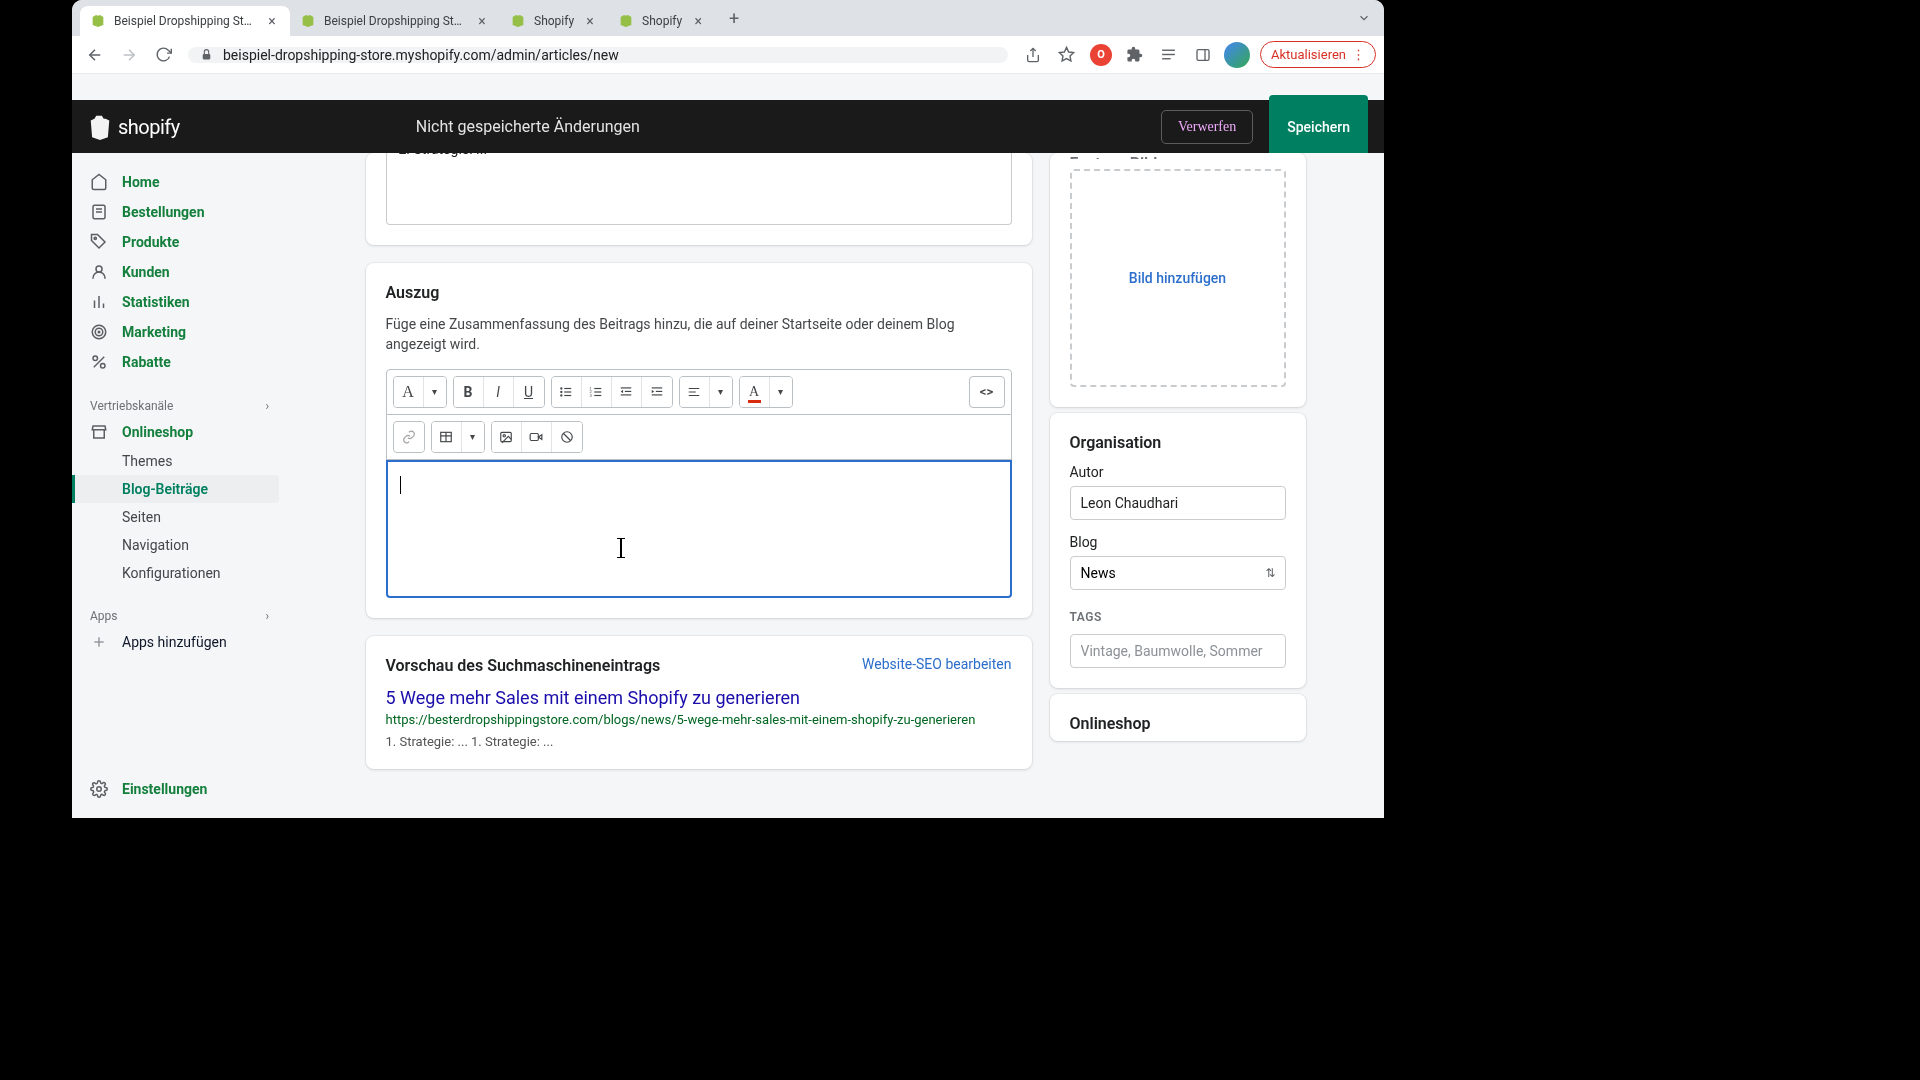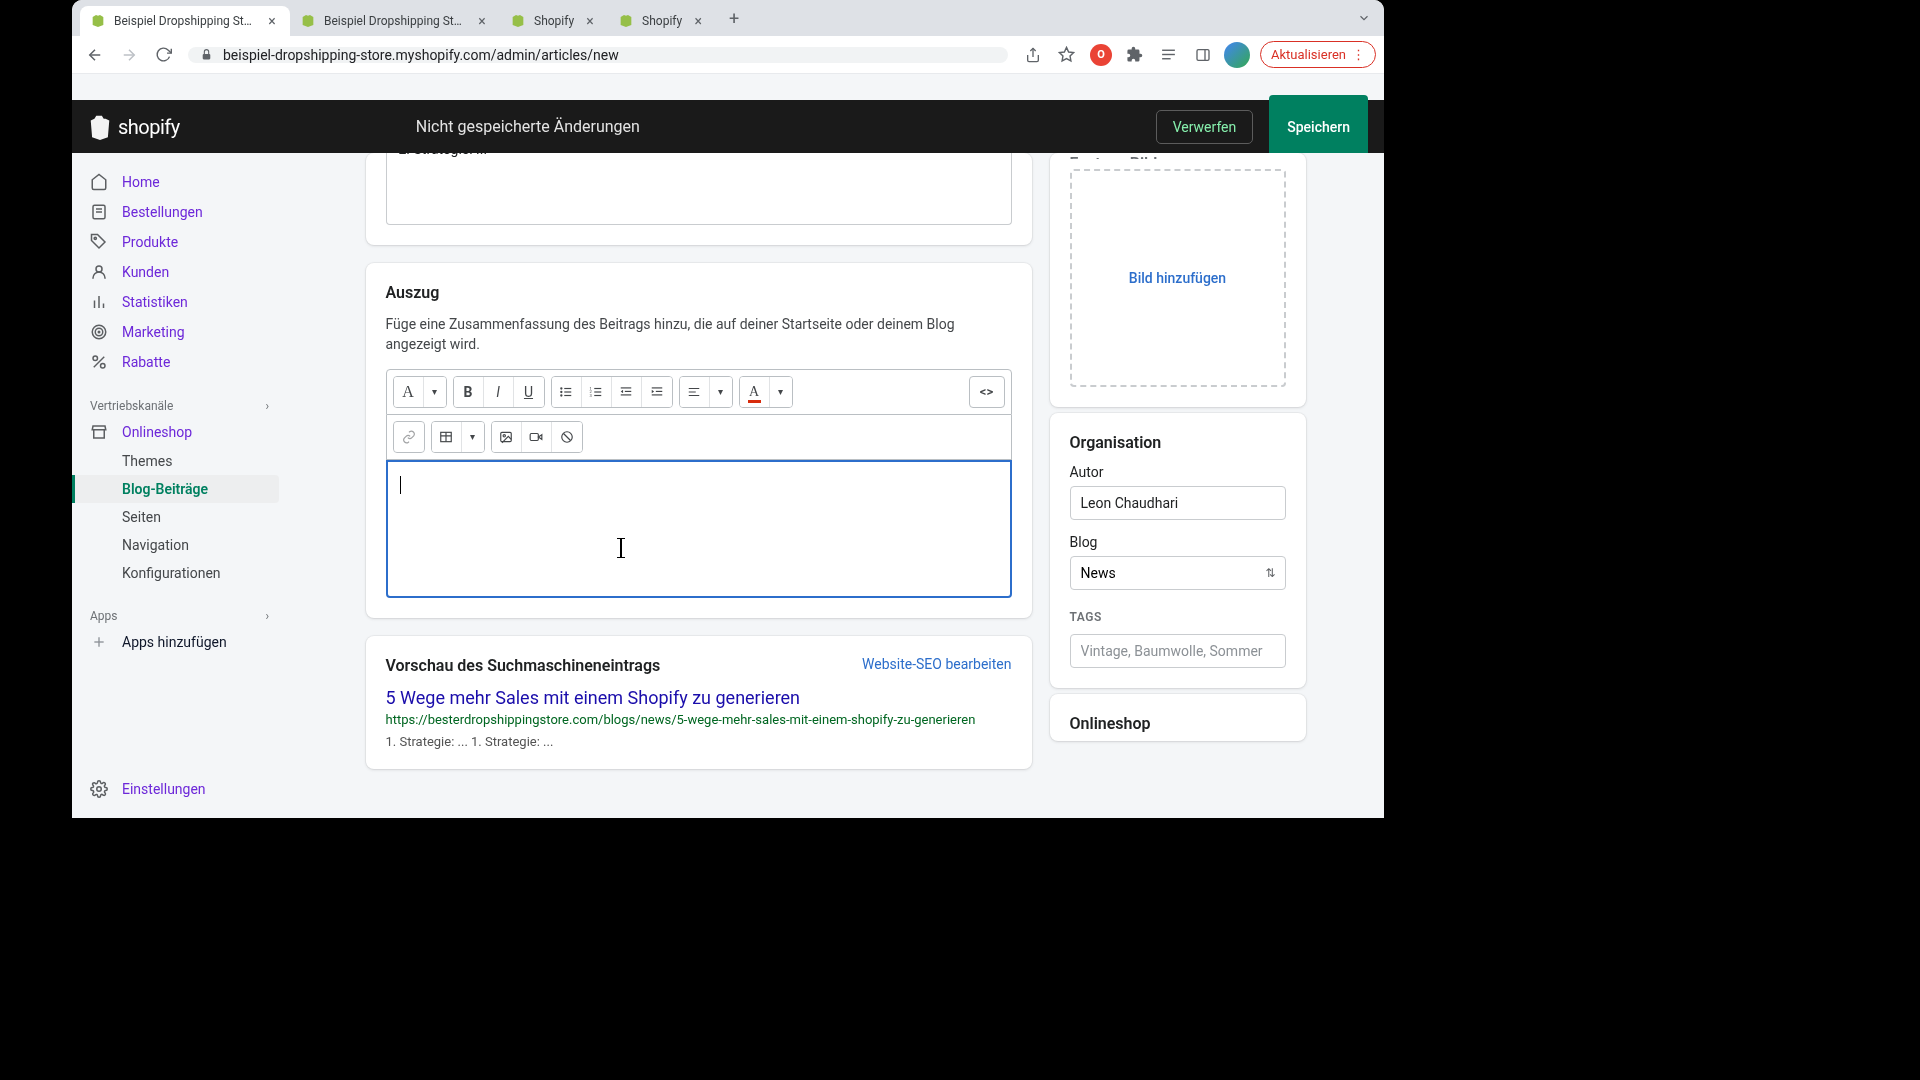--- a/index.html
+++ b/index.html
@@ -27,28 +27,28 @@
 .update-btn { border: 1px solid #d93025; color: #d93025; border-radius: 16px; padding: 5px 10px; font-size: 13px; display: flex; align-items: center; gap: 6px; cursor: pointer; margin-left: 4px; }
 
 
 .app-frame { flex: 1; display: flex; flex-direction: column; overflow: hidden; background: #f4f6f8; }
 .app-spacer { height: 26px; background: #f4f6f8; }
 .app-header { height: 53px; background: #1a1a1a; display: flex; align-items: center; padding: 0 16px; gap: 16px; color: #fff; }
 .shopify-logo { display: flex; align-items: center; gap: 6px; font-size: 20px; font-weight: 400; letter-spacing: -0.5px; }
 .shopify-logo .bag { width: 24px; height: 26px; position: relative; }
 .shopify-logo .bag svg { width: 100%; height: 100%; }
 .header-msg { flex: 1; text-align: left; font-size: 16px; color: #e3e3e3; padding-left: 220px; }
-.btn-discard { background: transparent; border: 1px solid #5c5c5c; color: #86efac; padding: 8px 16px; border-radius: 5px; font-size: 14px; cursor: pointer; }
+.btn-discard { background: transparent; border: 1px solid #5c5c5c; color: #f0abfc; padding: 8px 16px; border-radius: 5px; font-size: 14px; cursor: pointer; font-family: Liberation Serif, serif; }
 .btn-save { background: #008060; border: none; color: #fff; padding: 24px 18px; border-radius: 4px; font-size: 14px; cursor: pointer; font-weight: 500; }
 
 .app-body { flex: 1; display: flex; overflow: hidden; }
 
 
 .sidebar { width: 215px; background: #f4f6f8; display: flex; flex-direction: column; padding: 14px 0; }
-.nav-item { display: flex; align-items: center; gap: 14px; padding: 6px 18px; font-size: 14px; color: #6d28d9; cursor: pointer; font-weight: 400; }
+.nav-item { display: flex; align-items: center; gap: 14px; padding: 6px 18px; font-size: 14px; color: #15803d; cursor: pointer; font-weight: 700; }
 .nav-item .icon { width: 18px; height: 18px; display: flex; align-items: center; justify-content: center; color: #5c5f62; }
 .nav-item.sub { padding-left: 50px; font-weight: 400; color: #44474a; }
 .nav-item.sub.active { background: #edeeef; font-weight: 600; color: #008060; border-left: 3px solid #008060; padding-left: 47px; border-radius: 0 4px 4px 0; margin-right: 8px; }
 .nav-section { padding: 8px 18px 4px; font-size: 12px; color: #6d7175; display: flex; justify-content: space-between; align-items: center; }
 .nav-section .chev { cursor: pointer; }
 .sidebar-spacer { flex: 1; }
 
 
 .main { flex: 1; overflow-y: auto; background: #f4f6f8; padding: 0 16px 20px; }
 .content-wrap { display: flex; gap: 18px; max-width: 940px; margin: 0 auto; align-items: flex-start; }

